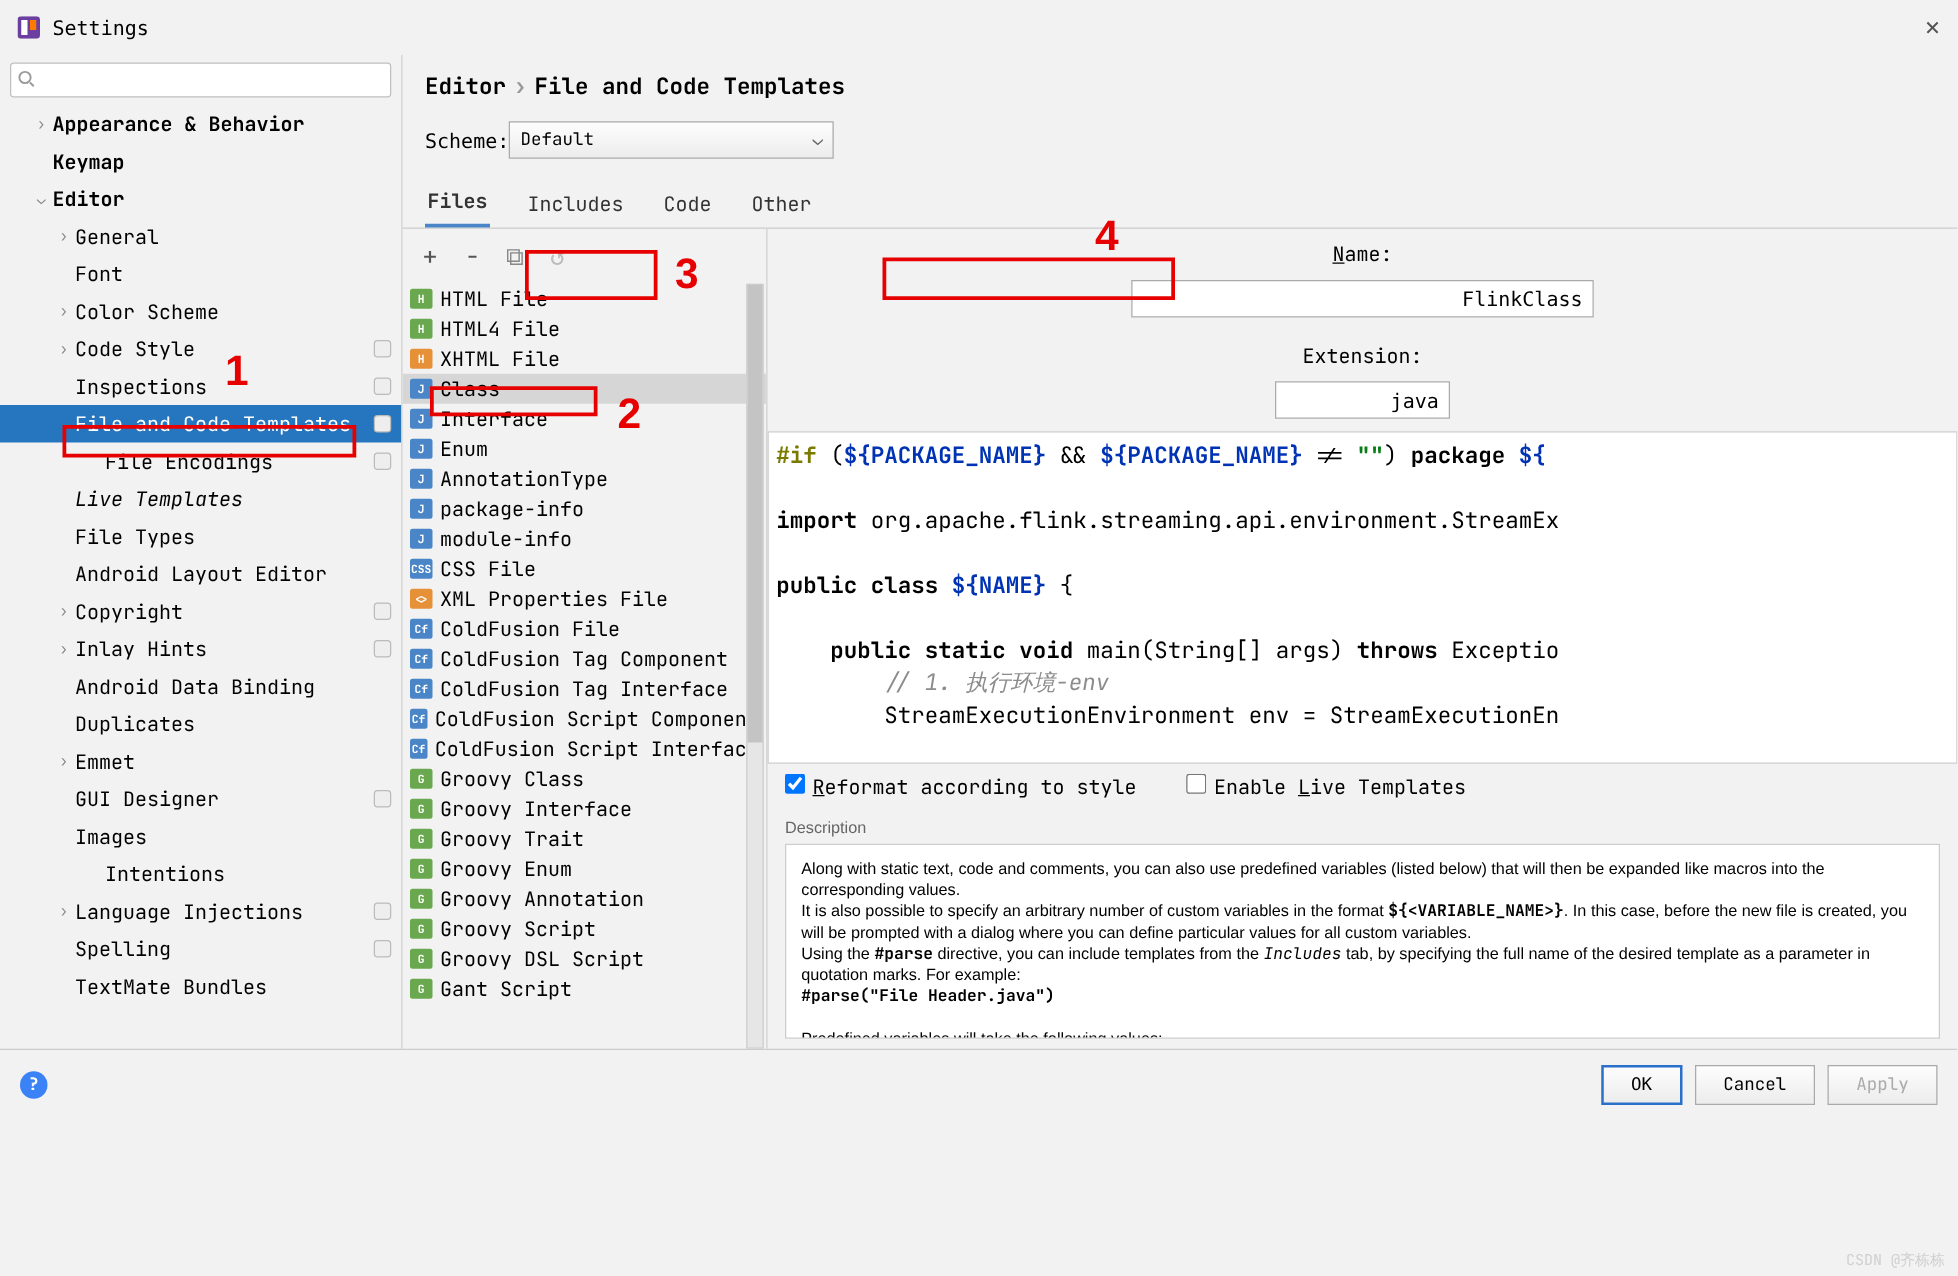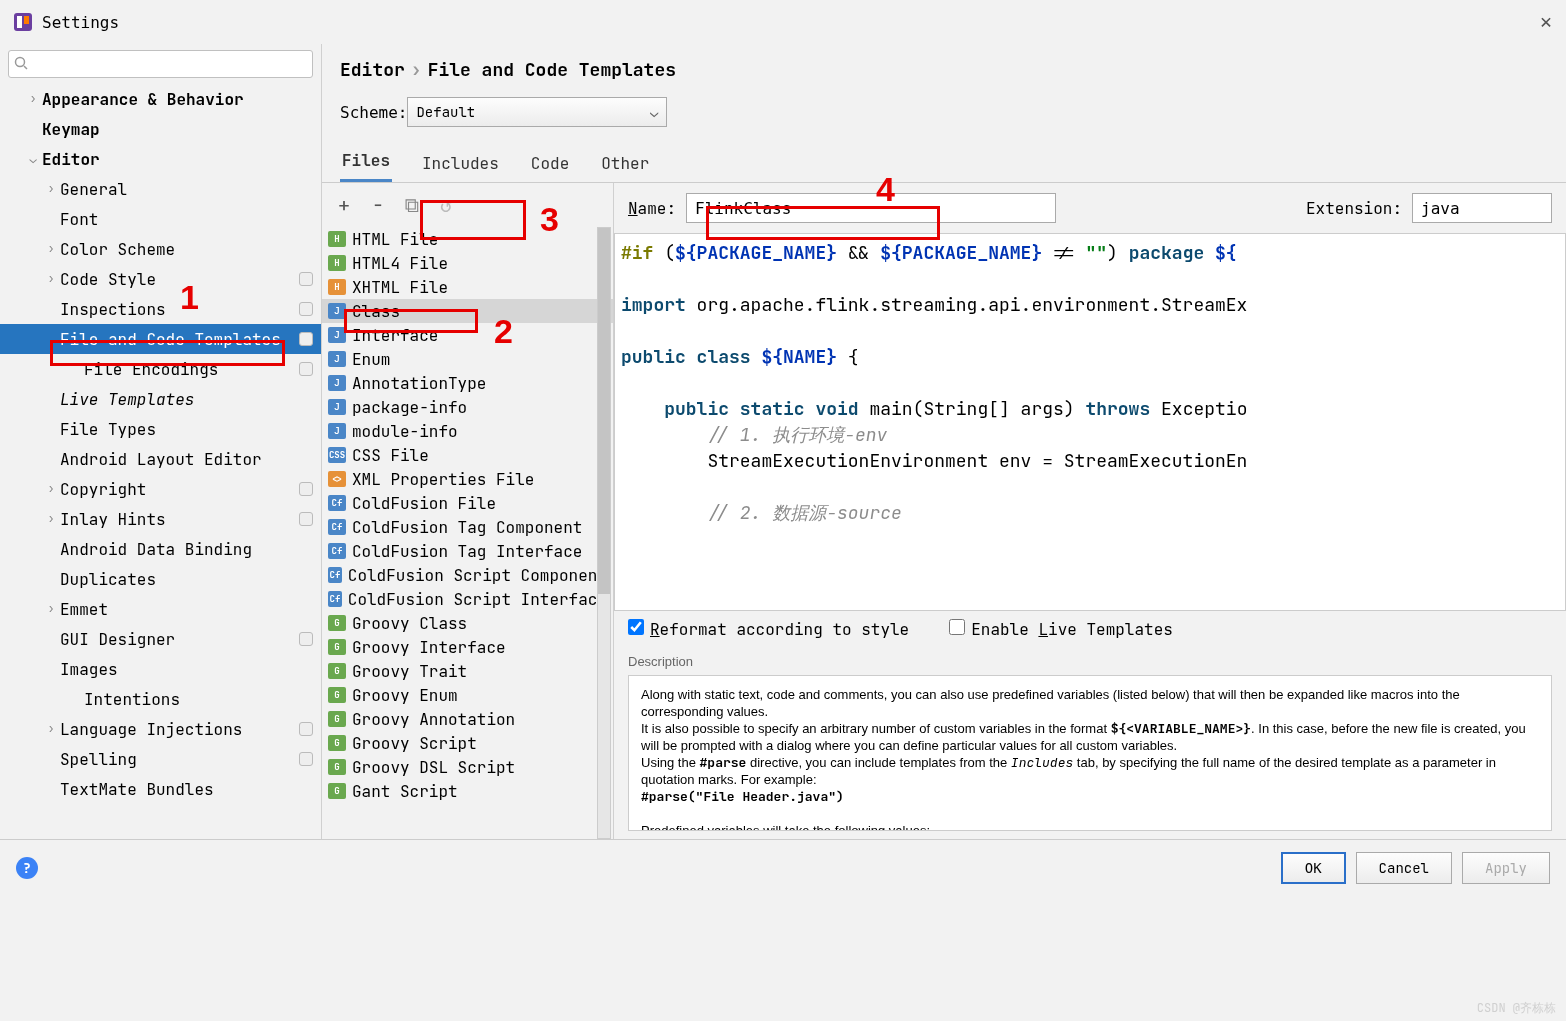--- a/index.html
+++ b/index.html
@@ -42,28 +42,28 @@
 
   .templates-col { width: 292px; border-right: 1px solid #d0d0d0; display: flex; flex-direction: column; }
   .toolbar { display: flex; align-items: center; padding: 6px 10px; gap: 10px; height: 44px; }
   .tbtn { width: 24px; height: 24px; display: inline-flex; align-items: center; justify-content: center; font-size: 20px; color: #555; cursor: pointer; }
   .tlist { flex: 1; overflow: auto; font-family: Consolas, monospace; font-size: 16px; }
   .titem { display: flex; align-items: center; height: 24px; padding: 0 6px; gap: 6px; cursor: pointer; white-space: nowrap; }
   .ficon { width: 18px; height: 16px; border-radius: 2px; display: inline-flex; align-items: center; justify-content: center; font-size: 9px; font-weight: 700; color: #fff; }
   .titem.sel { background: #d6d6d6; }
 
   .rightpane { flex: 1; display: flex; flex-direction: column; }
-  .name-row { display: flex; align-items: center; gap: 10px; padding: 10px 14px; font-family: Consolas, monospace; font-size: 16px; }
+  .name-row { display: flex; align-items: center; gap: 10px; padding: 10px 14px; font-family: Consolas, monospace; font-size: 16px; flex-direction: column; }
   .name-row .u { text-decoration: underline; }
-  .textin { border: 1px solid #aaa; background: #fff; padding: 4px 8px; font-family: Consolas, monospace; font-size: 16px; height: 30px; }
+  .textin { border: 1px solid #aaa; background: #fff; padding: 4px 8px; font-family: Consolas, monospace; font-size: 16px; height: 30px; text-align: right; }
   .name-in { width: 370px; }
   .ext-in { width: 140px; }
 
   .code { flex: 1; background: #fff; border: 1px solid #ccc; margin: 0 0 0 0; padding: 6px 6px; font-family: Consolas, monospace; font-size: 18px; white-space: pre; overflow: hidden; line-height: 26px; }
-  .kw { color: #0c4a6e; font-weight: 700; }
+  .kw { color: #000000; font-weight: 700; }
   .var { color: #0033b3; font-weight: 700; }
   .prep { color: #7a7a00; font-weight: 700; }
   .str { color: #067d17; font-weight: 700; }
   .cmt { color: #8c8c8c; font-style: italic; }
 
   .checks { display: flex; gap: 40px; padding: 8px 14px; align-items: center; font-family: Consolas, monospace; font-size: 16px; }
   .checks input { width: 16px; height: 16px; margin-right: 6px; }
   .checks .u { text-decoration: underline; }
 
   .desc-lbl { padding: 6px 14px 2px 14px; color: #666; font-family: Arial, sans-serif; font-size: 13px; }

